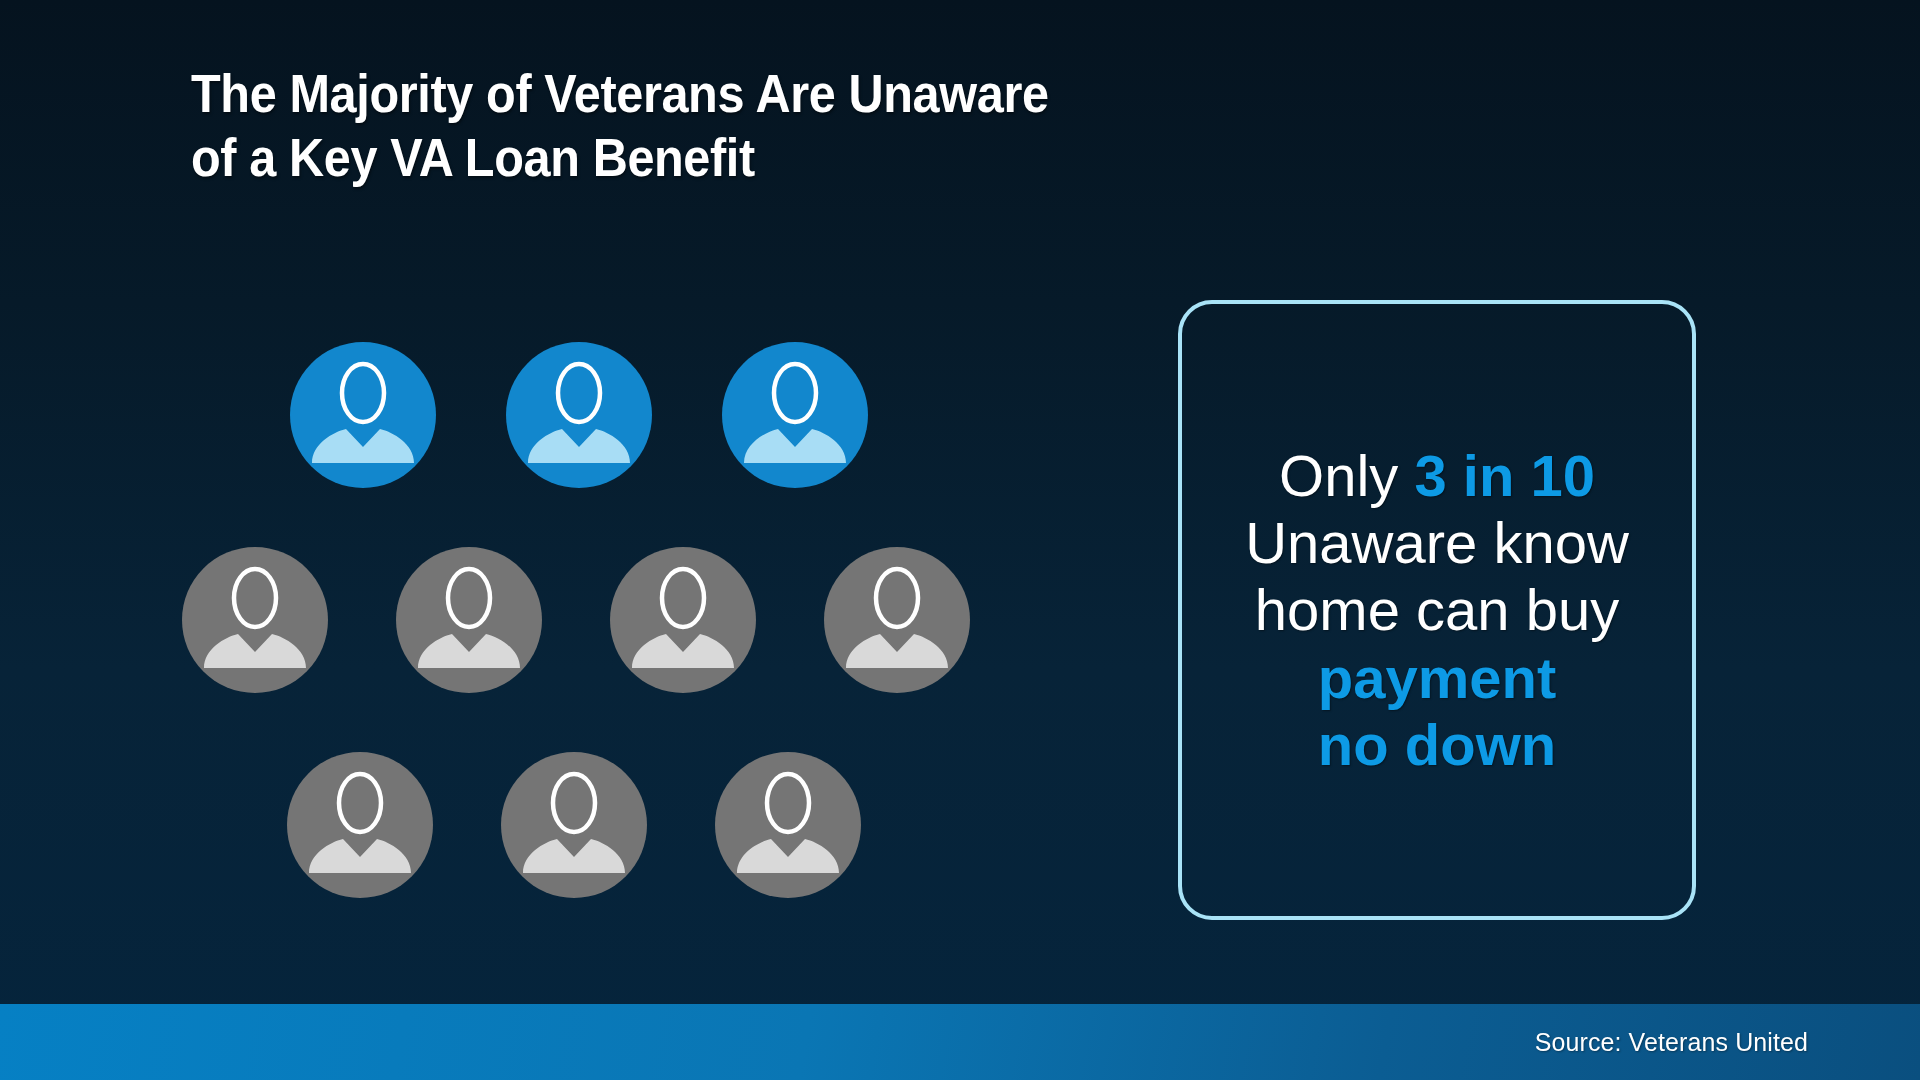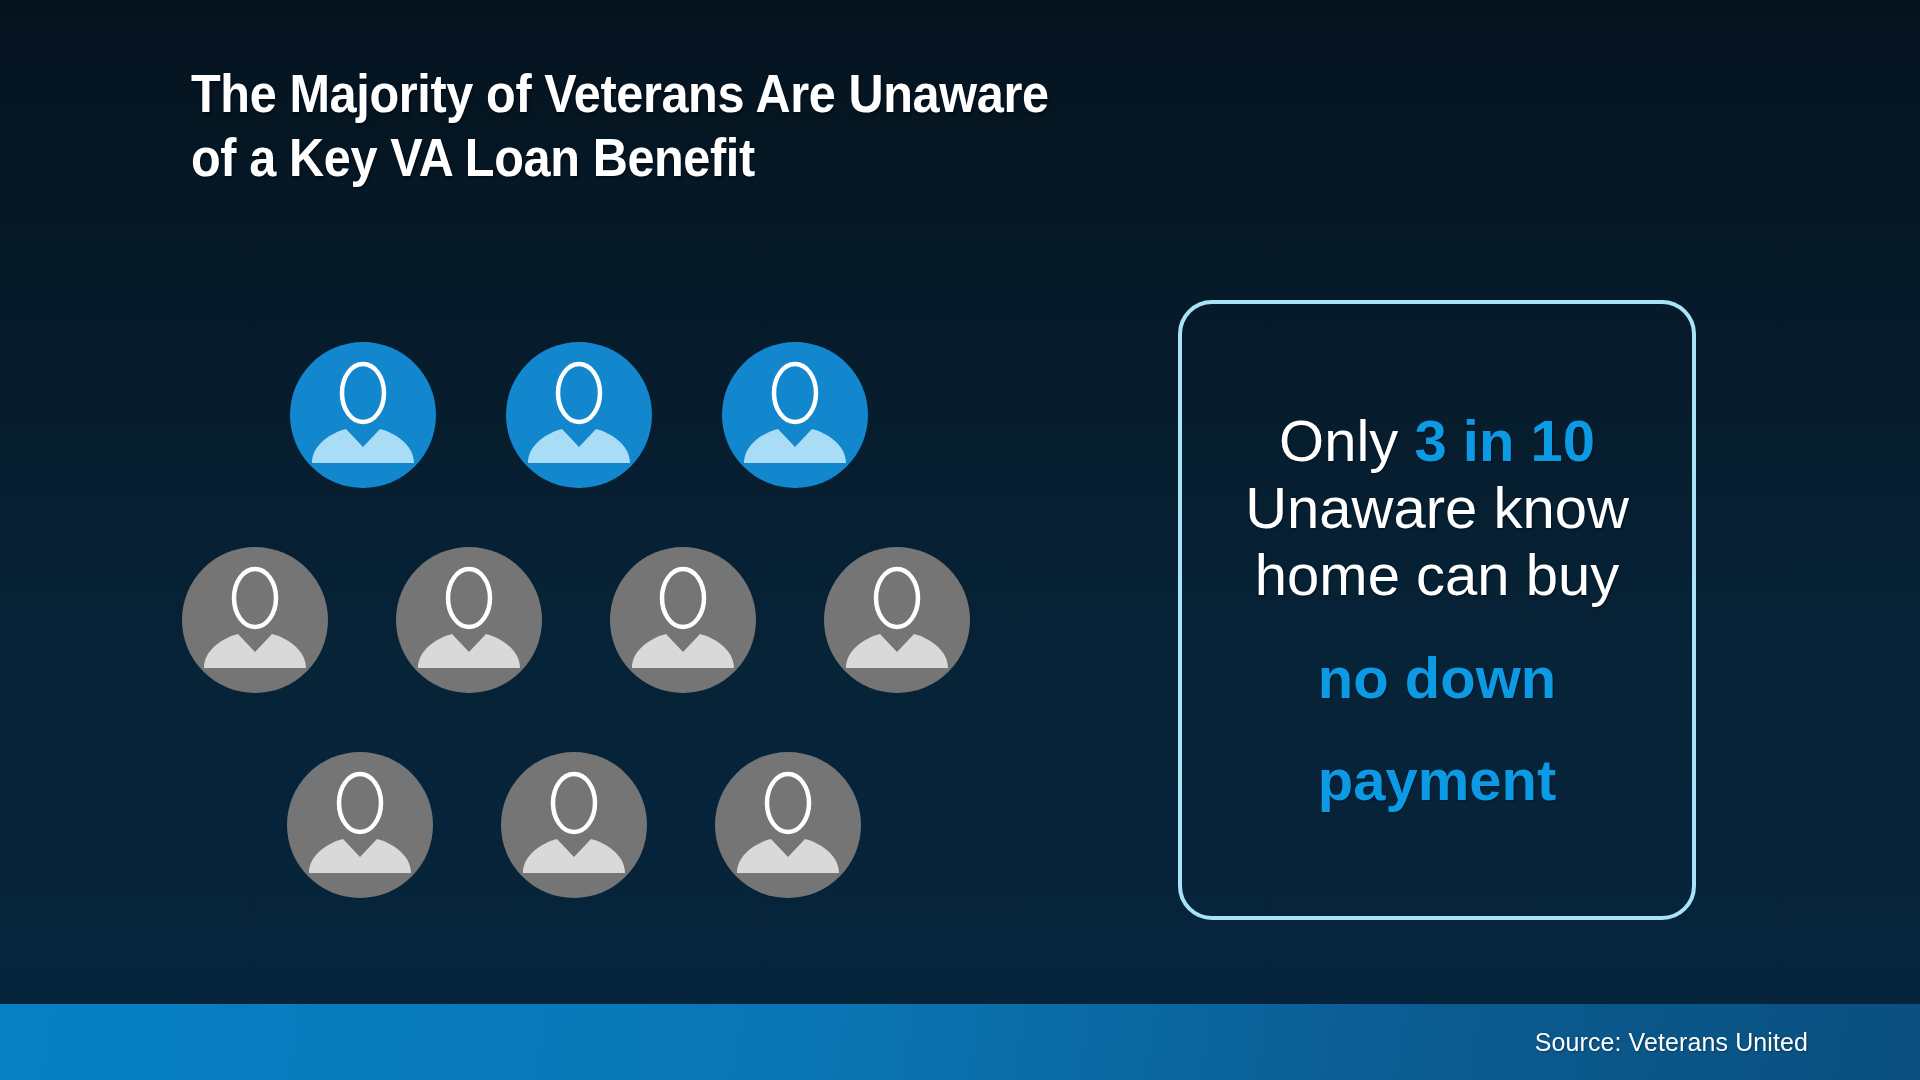--- a/index.html
+++ b/index.html
@@ -81,21 +81,20 @@
     font-size: 58px;
     line-height: 1.16;
     color: #ffffff;
     font-weight: normal;
     padding: 0 18px;
     text-shadow: 1px 1px 2px rgba(0,0,0,0.4);
   }
   .accent {
     color: #0d9ae5;
     font-weight: bold;
-    margin-top: 35px;
   }
   .calloutline { display: block; white-space: nowrap; }
 
   
   #footer {
     position: absolute;
     left: 0;
     bottom: 0;
     width: 1920px;
     height: 76px;
@@ -206,22 +205,22 @@
       </div>
     </div>
 
   </div>
 
   <div id="callout">
     <div id="callout-text">
       <span class="calloutline"><span>Only </span><span class="accent">3 in 10</span></span>
       <span class="calloutline">Unaware know</span>
       <span class="calloutline">home can buy</span>
+      <span class="calloutline accent">payment</span>
       <span class="calloutline accent">no down</span>
-      <span class="calloutline accent">payment</span>
     </div>
   </div>
 
   <div id="footer">
     <div id="footer-source">Source: Veterans United</div>
   </div>
 
 </div>
 
 </body></html>

